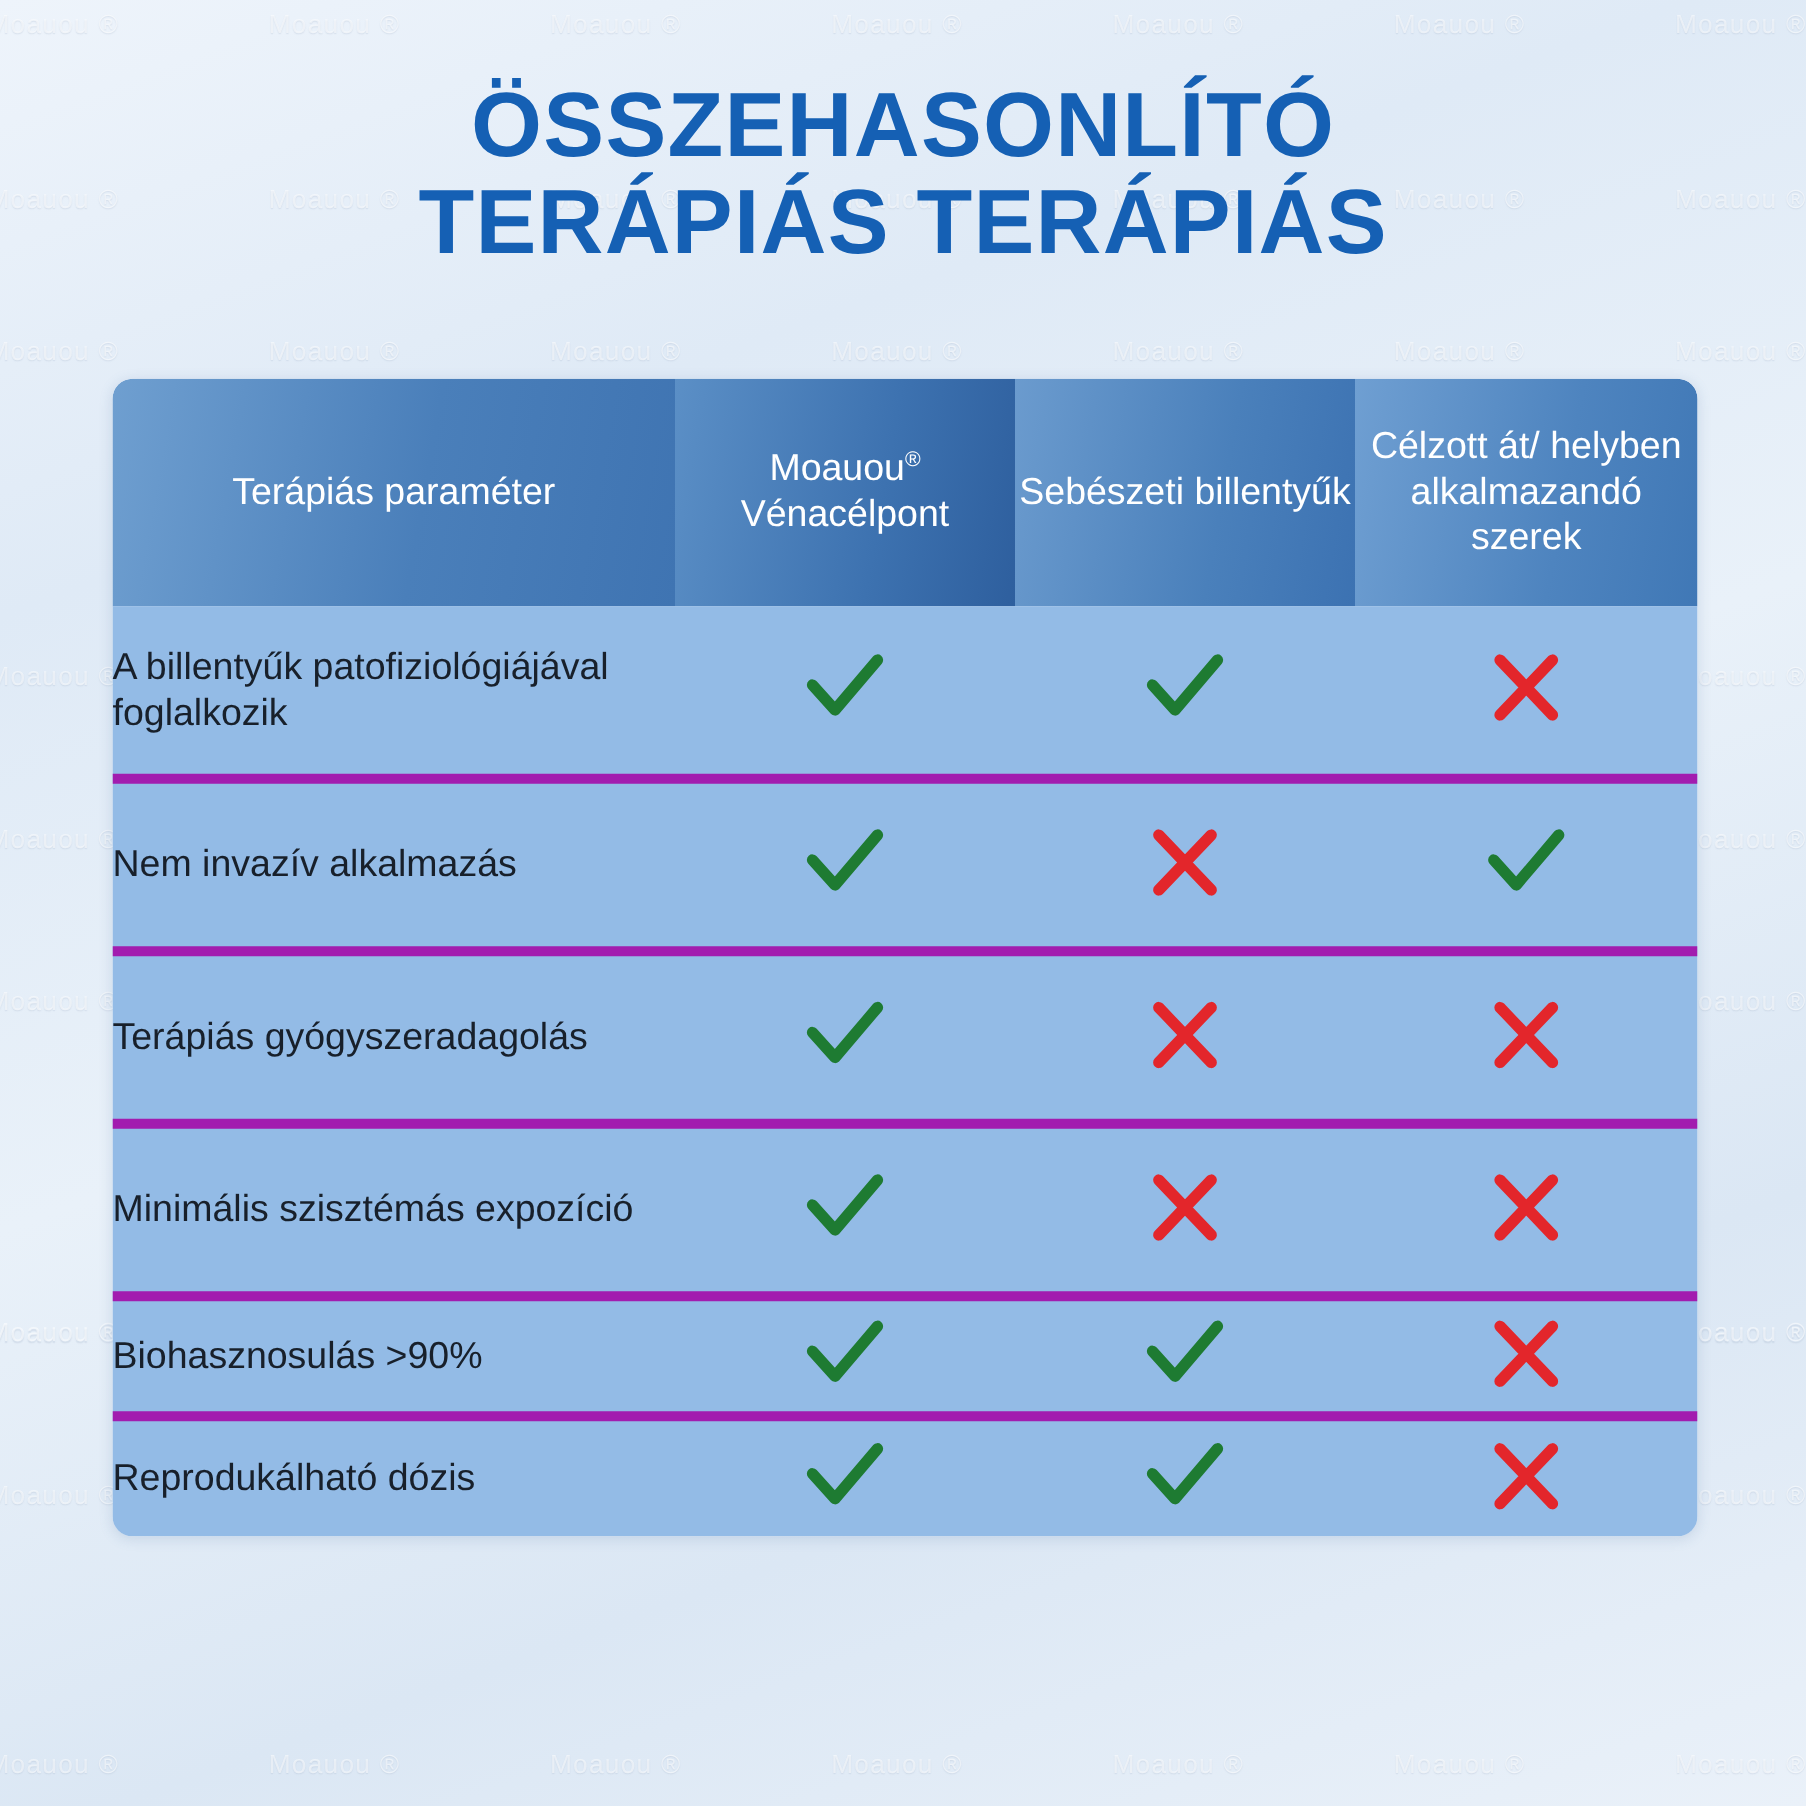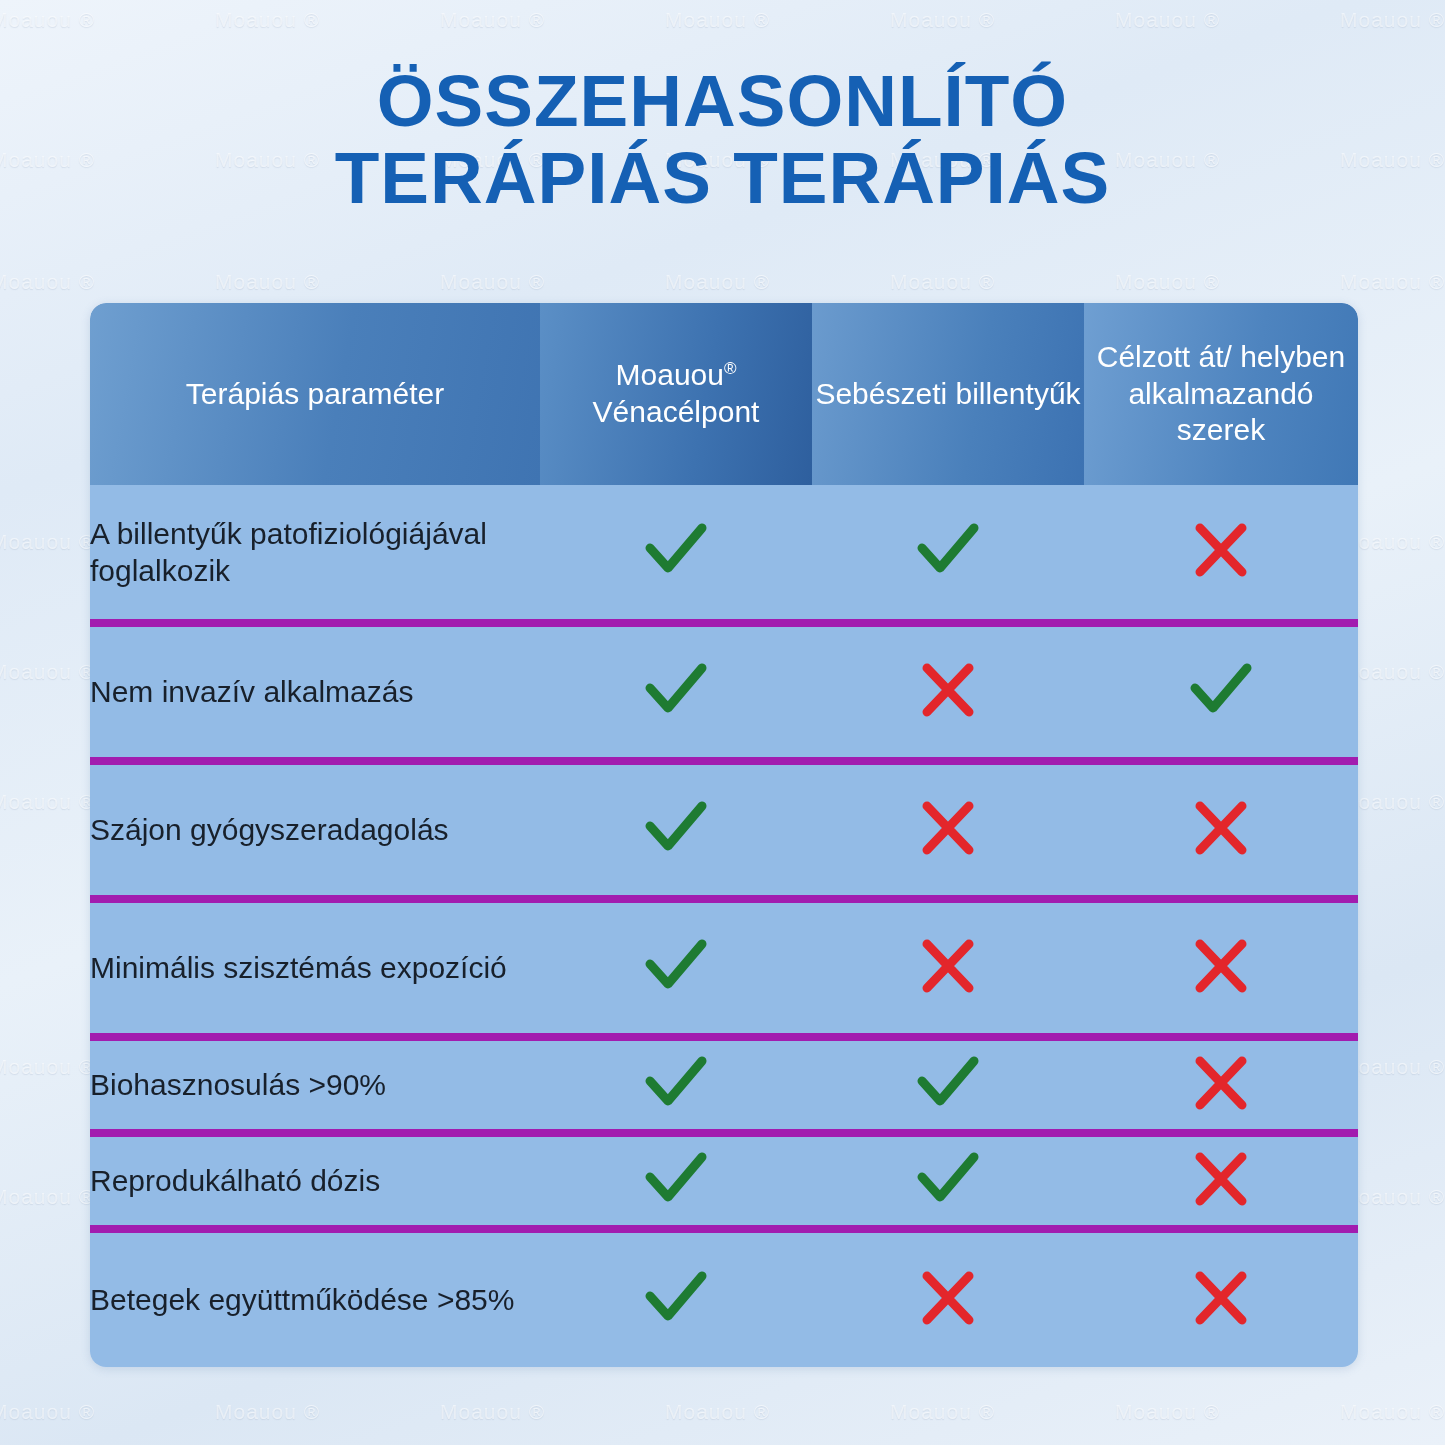--- a/index.html
+++ b/index.html
@@ -285,21 +285,21 @@
         <td class="mark">
           <span class="icon-check">
             <svg width="64" height="56" viewBox="0 0 64 56">
                 <path d="M6 26 L24 46 L58 6" fill="none" stroke="#1e7b32" stroke-width="9" stroke-linecap="round" stroke-linejoin="round"></path>
               </svg>
           </span>
         </td>
       </tr>
 
       <tr class="row-h">
-        <td class="param">Szájon gyógyszeradagolás</td>
+        <td class="param">Terápiás gyógyszeradagolás</td>
         <td class="mark">
           <span class="icon-check">
             <svg width="64" height="56" viewBox="0 0 64 56">
                 <path d="M6 26 L24 46 L58 6" fill="none" stroke="#1e7b32" stroke-width="9" stroke-linecap="round" stroke-linejoin="round"></path>
               </svg>
           </span>
         </td>
         <td class="mark">
           <span class="icon-cross">
             <svg width="58" height="56" viewBox="0 0 58 56">
@@ -384,40 +384,16 @@
         </td>
         <td class="mark">
           <span class="icon-cross">
             <svg width="58" height="56" viewBox="0 0 58 56">
                 <path d="M8 6 L50 50 M50 6 L8 50" fill="none" stroke="#e3262b" stroke-width="9" stroke-linecap="round"></path>
               </svg>
           </span>
         </td>
       </tr>
 
-      <tr class="row-h">
-        <td class="param">Betegek együttműködése &gt;85%</td>
-        <td class="mark">
-          <span class="icon-check">
-            <svg width="64" height="56" viewBox="0 0 64 56">
-                <path d="M6 26 L24 46 L58 6" fill="none" stroke="#1e7b32" stroke-width="9" stroke-linecap="round" stroke-linejoin="round"></path>
-              </svg>
-          </span>
-        </td>
-        <td class="mark">
-          <span class="icon-cross">
-            <svg width="58" height="56" viewBox="0 0 58 56">
-                <path d="M8 6 L50 50 M50 6 L8 50" fill="none" stroke="#e3262b" stroke-width="9" stroke-linecap="round"></path>
-              </svg>
-          </span>
-        </td>
-        <td class="mark">
-          <span class="icon-cross">
-            <svg width="58" height="56" viewBox="0 0 58 56">
-                <path d="M8 6 L50 50 M50 6 L8 50" fill="none" stroke="#e3262b" stroke-width="9" stroke-linecap="round"></path>
-              </svg>
-          </span>
-        </td>
-      </tr>
 
     </tbody>
   </table>
 </div>
 
 </body></html>

